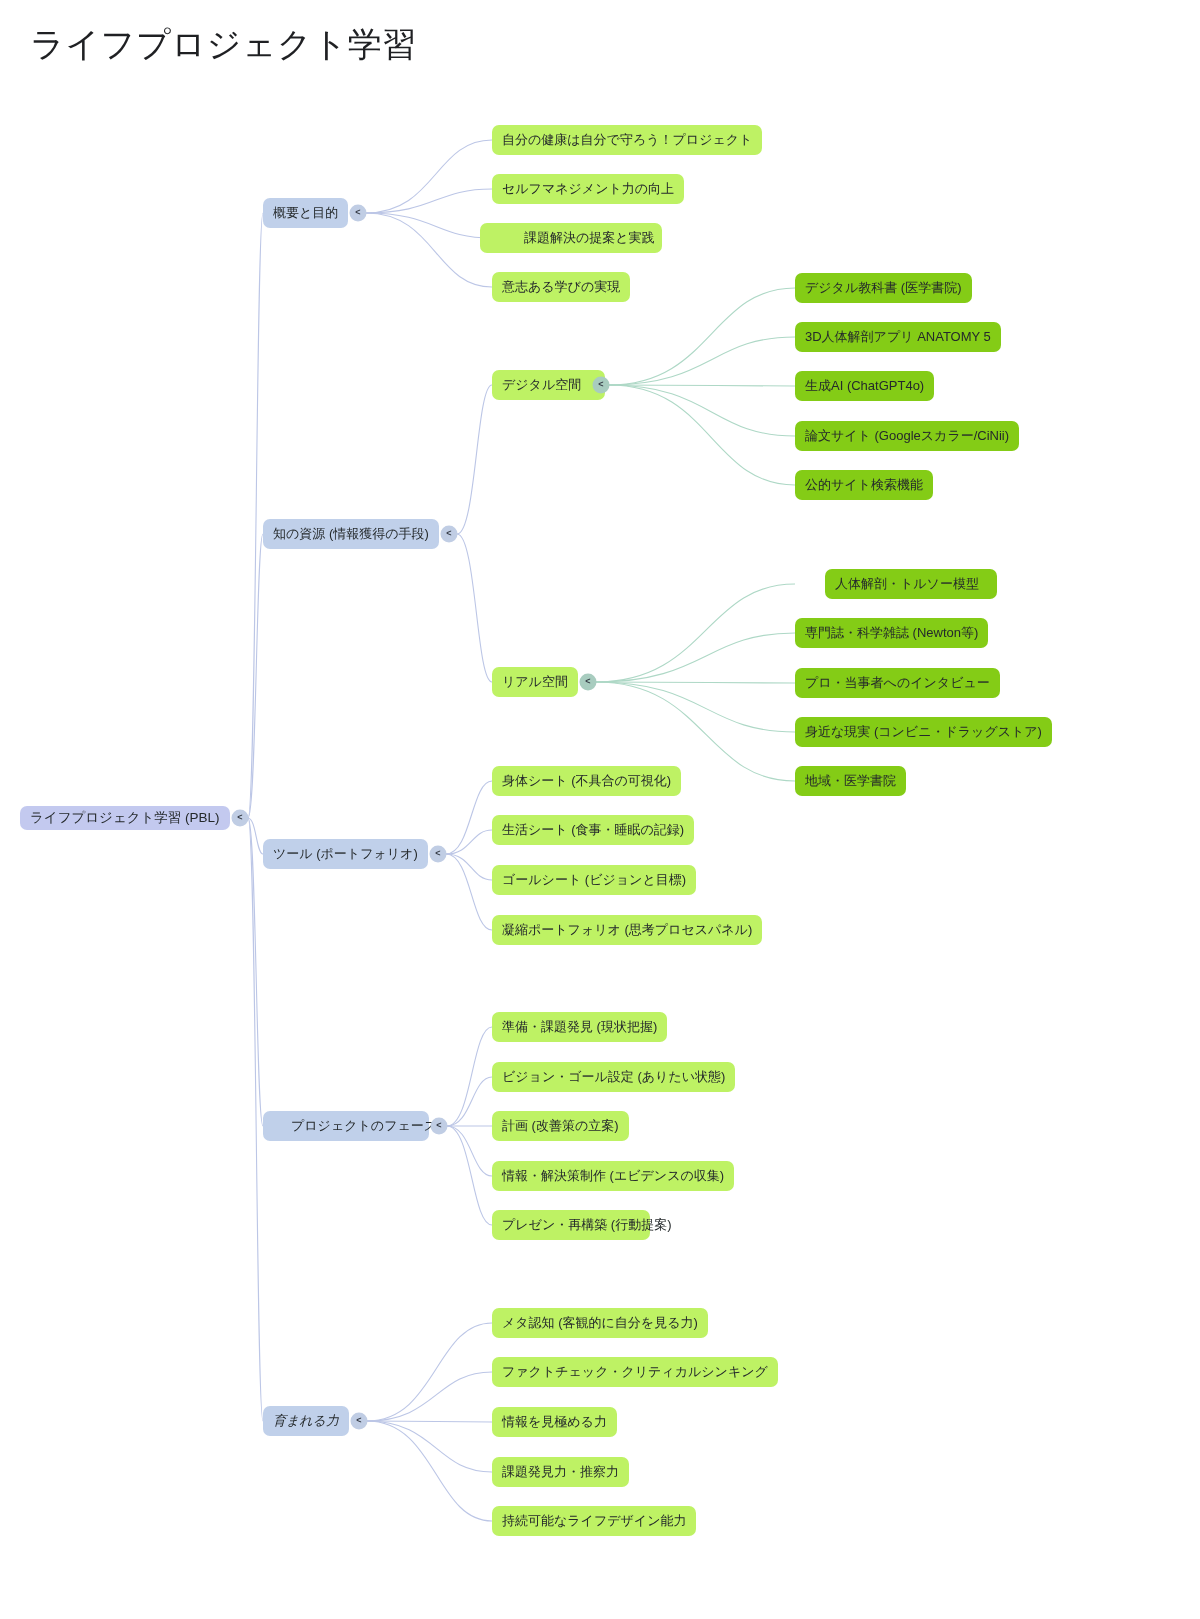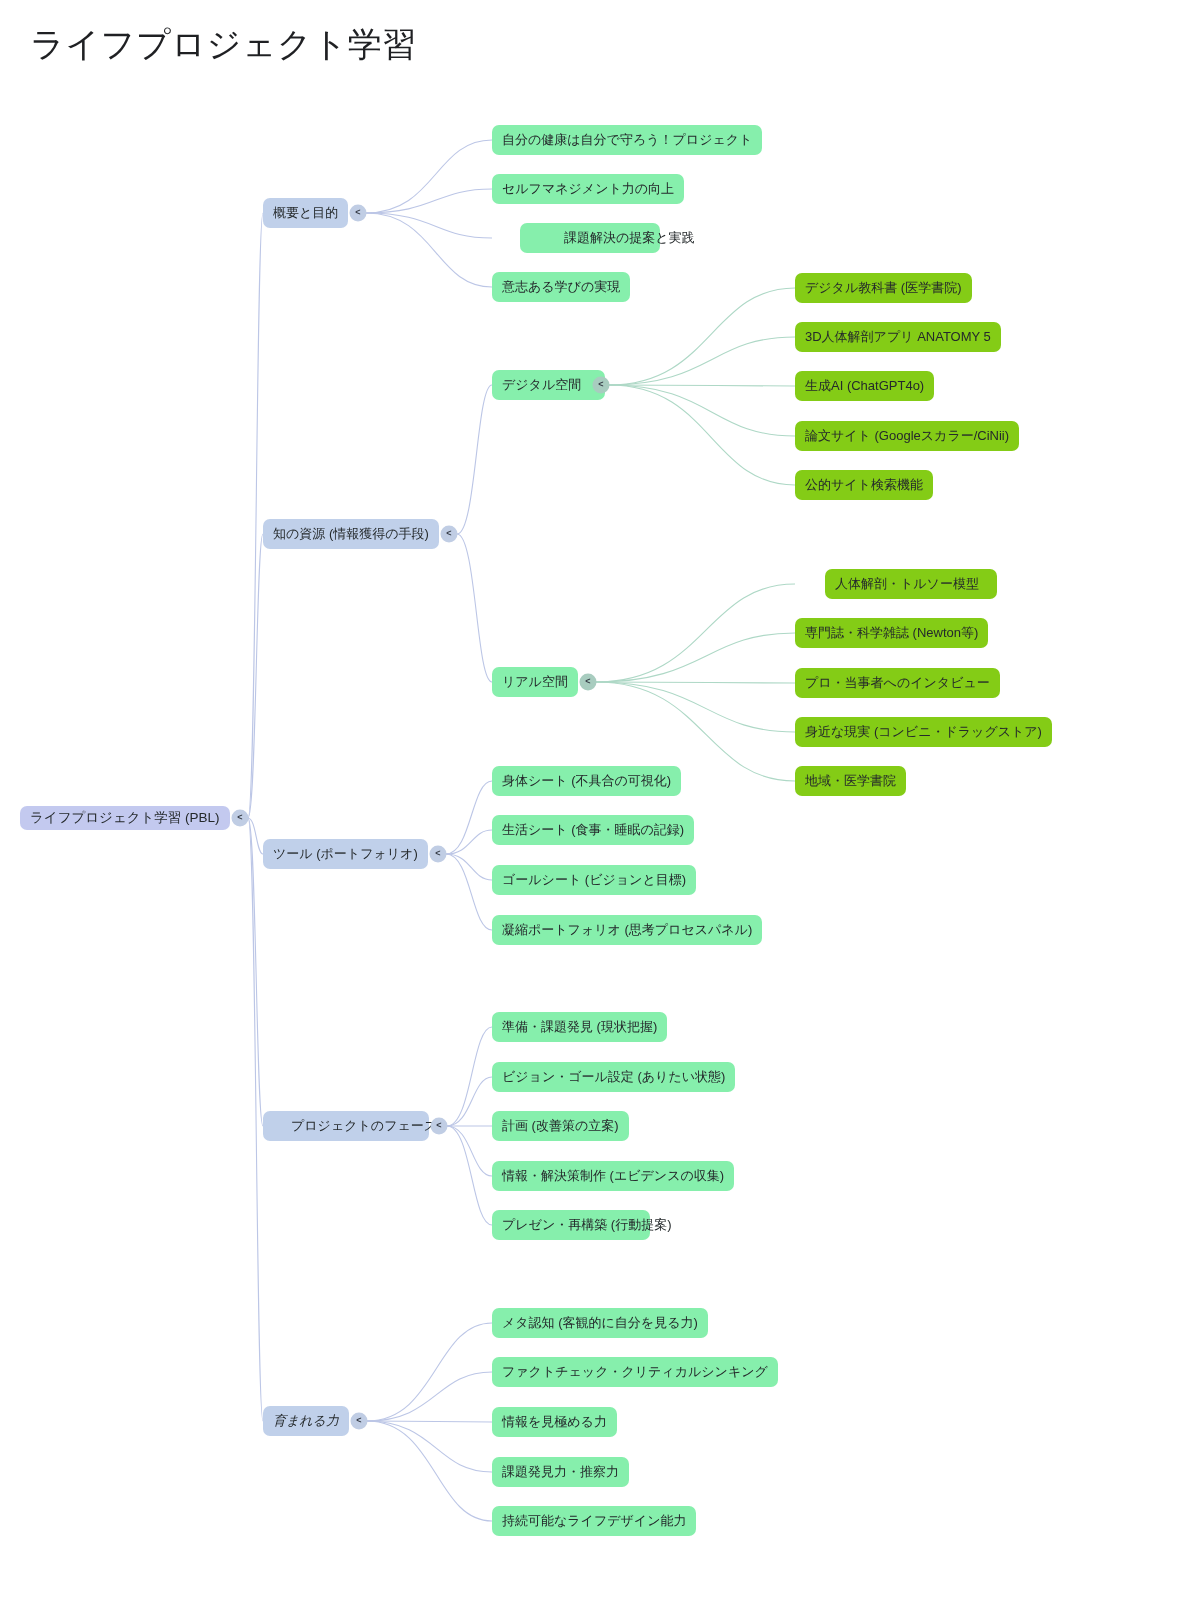--- a/index.html
+++ b/index.html
@@ -56,21 +56,21 @@
   }
   .node.root {
     background: #c3c9ef;
     font-size: 13.5px;
     height: 24px;
   }
   .node.branch {
     background: #c0d0ea;
   }
   .node.leaf-teal {
-    background: #86efac;
+    background: #bef264;
   }
   .node.leaf-mint {
     background: #84cc16;
   }
   .collapse-dot {
     position: absolute;
     width: 17px;
     height: 17px;
     border-radius: 50%;
     background: #c0cde4;
@@ -152,21 +152,21 @@
       </div>
       <div class="collapse-dot" style="left: 358px; top: 213px;">
         <span class="chev">&lt;</span>
       </div>
       <div class="node leaf-teal" style="left: 492px; top: 140px; width: 270px;">
         <span>自分の健康は自分で守ろう！プロジェクト</span>
       </div>
       <div class="node leaf-teal" style="left: 492px; top: 189px; width: 192px;">
         <span>セルフマネジメント力の向上</span>
       </div>
-      <div class="node leaf-teal" style="left: 520px; top: 238px; width: 140px; padding-left: 44px;">
+      <div class="node leaf-teal" style="left: 480px; top: 238px; width: 182px; padding-left: 44px;">
         <span>課題解決の提案と実践</span>
       </div>
       <div class="node leaf-teal" style="left: 492px; top: 287px; width: 138px;">
         <span>意志ある学びの実現</span>
       </div>
       <div class="node branch" style="left: 263px; top: 534px; width: 176px;">
         <span>知の資源 (情報獲得の手段)</span>
       </div>
       <div class="collapse-dot" style="left: 449px; top: 534px;">
         <span class="chev">&lt;</span>

